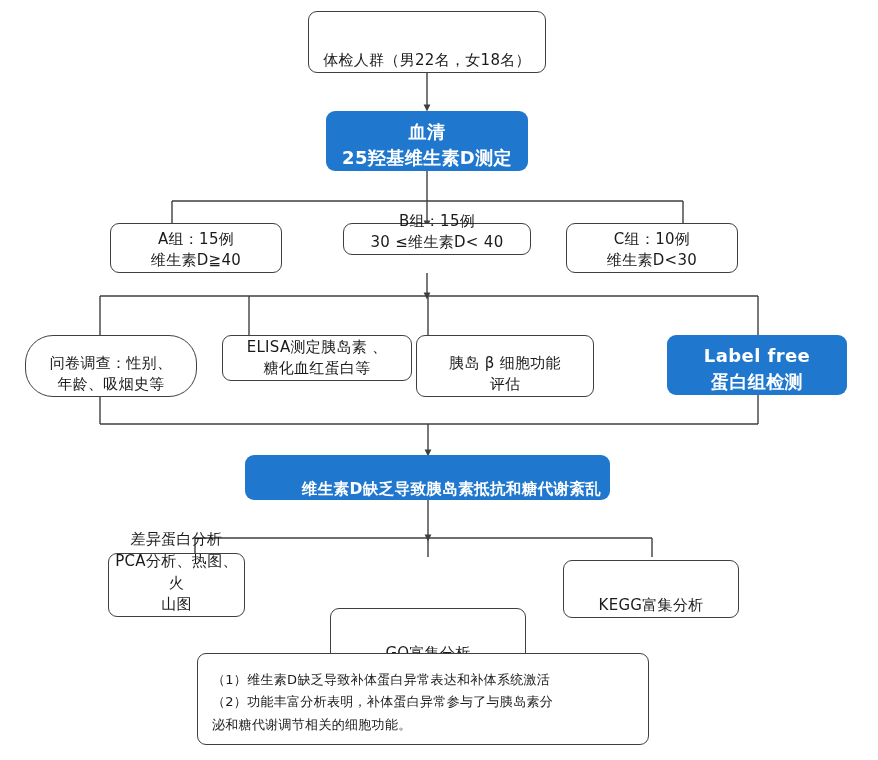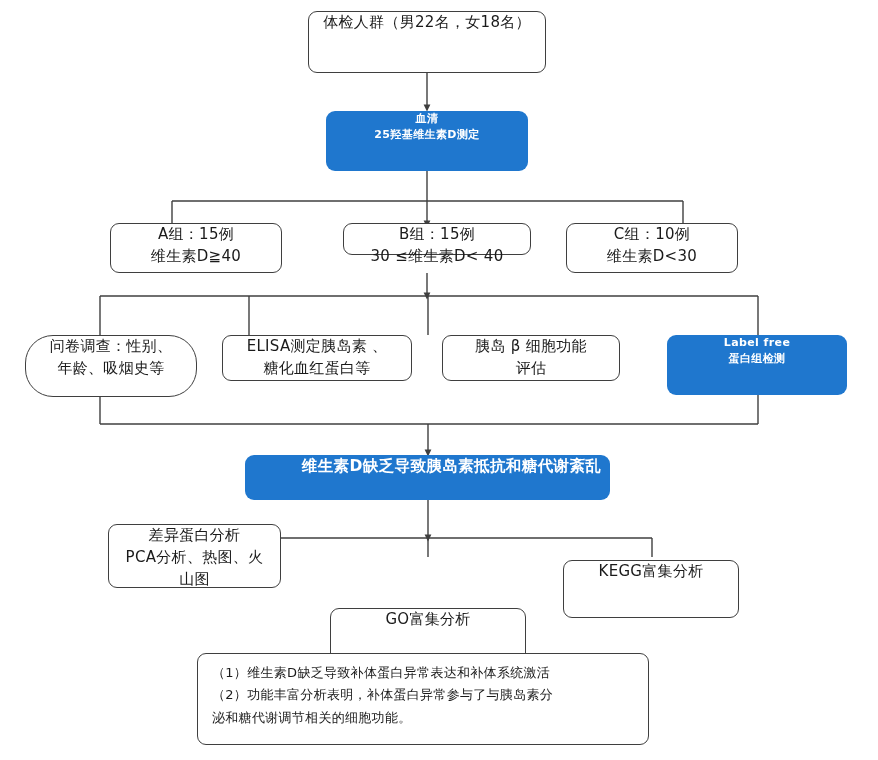--- a/index.html
+++ b/index.html
@@ -17,40 +17,40 @@
   #flow {
     position: absolute;
     left: 0; top: 0;
     width: 878px;
     height: 760px;
   }
   .node {
     position: absolute;
     box-sizing: border-box;
     display: flex;
-    align-items: flex-start;
+    align-items: flex-end;
     justify-content: center;
     text-align: center;
     border-radius: 9px;
     line-height: 1.45;
     white-space: pre-line;
     z-index: 2;
   }
   .node.plain {
     border: 1.3px solid #3f3f3f;
     background: #ffffff;
     color: #1a1a1a;
     font-size: 15px;
     letter-spacing: 0.3px;
   }
   .node.blue {
     border: none;
     background: #1f77ce;
     color: #ffffff;
-    font-size: 11px;
+    font-size: 18px;
     font-weight: bold;
     letter-spacing: 0.4px;
   }
   .node.blue.wide {
     font-size: 15.5px;
   }
   .node.left-text {
     justify-content: flex-start;
     text-align: left;
     padding: 8px 14px;
@@ -132,34 +132,34 @@
   </div>
 
   <div class="node plain" style="left:25px; top:335px; width:172px; height:62px;border-radius:28px;">
     <span>问卷调查：性别、
 年龄、吸烟史等</span>
   </div>
   <div class="node plain" style="left:222px; top:335px; width:190px; height:46px;">
     <span>ELISA测定胰岛素 、
 糖化血红蛋白等</span>
   </div>
-  <div class="node plain" style="left:442px; top:335px; width:178px; height:46px;">
+  <div class="node plain" style="left:416px; top:335px; width:178px; height:62px;">
     <span>胰岛 β 细胞功能
 评估</span>
   </div>
   <div class="node blue" style="left:667px; top:335px; width:180px; height:60px;">
     <span>Label free
 蛋白组检测</span>
   </div>
 
   <div class="node blue wide" style="left:245px; top:455px; width:365px; height:45px;padding-left:48px;">
     <span>维生素D缺乏导致胰岛素抵抗和糖代谢紊乱</span>
   </div>
 
-  <div class="node plain" style="left:108px; top:524px; width:173px; height:64px;">
+  <div class="node plain" style="left:108px; top:553px; width:137px; height:64px;">
     <span>差异蛋白分析
 PCA分析、热图、火
 山图</span>
   </div>
   <div class="node plain" style="left:330px; top:560px; width:196px; height:58px;margin-top:48px;">
     <span>GO富集分析</span>
   </div>
   <div class="node plain" style="left:563px; top:560px; width:176px; height:58px;">
     <span>KEGG富集分析</span>
   </div>

